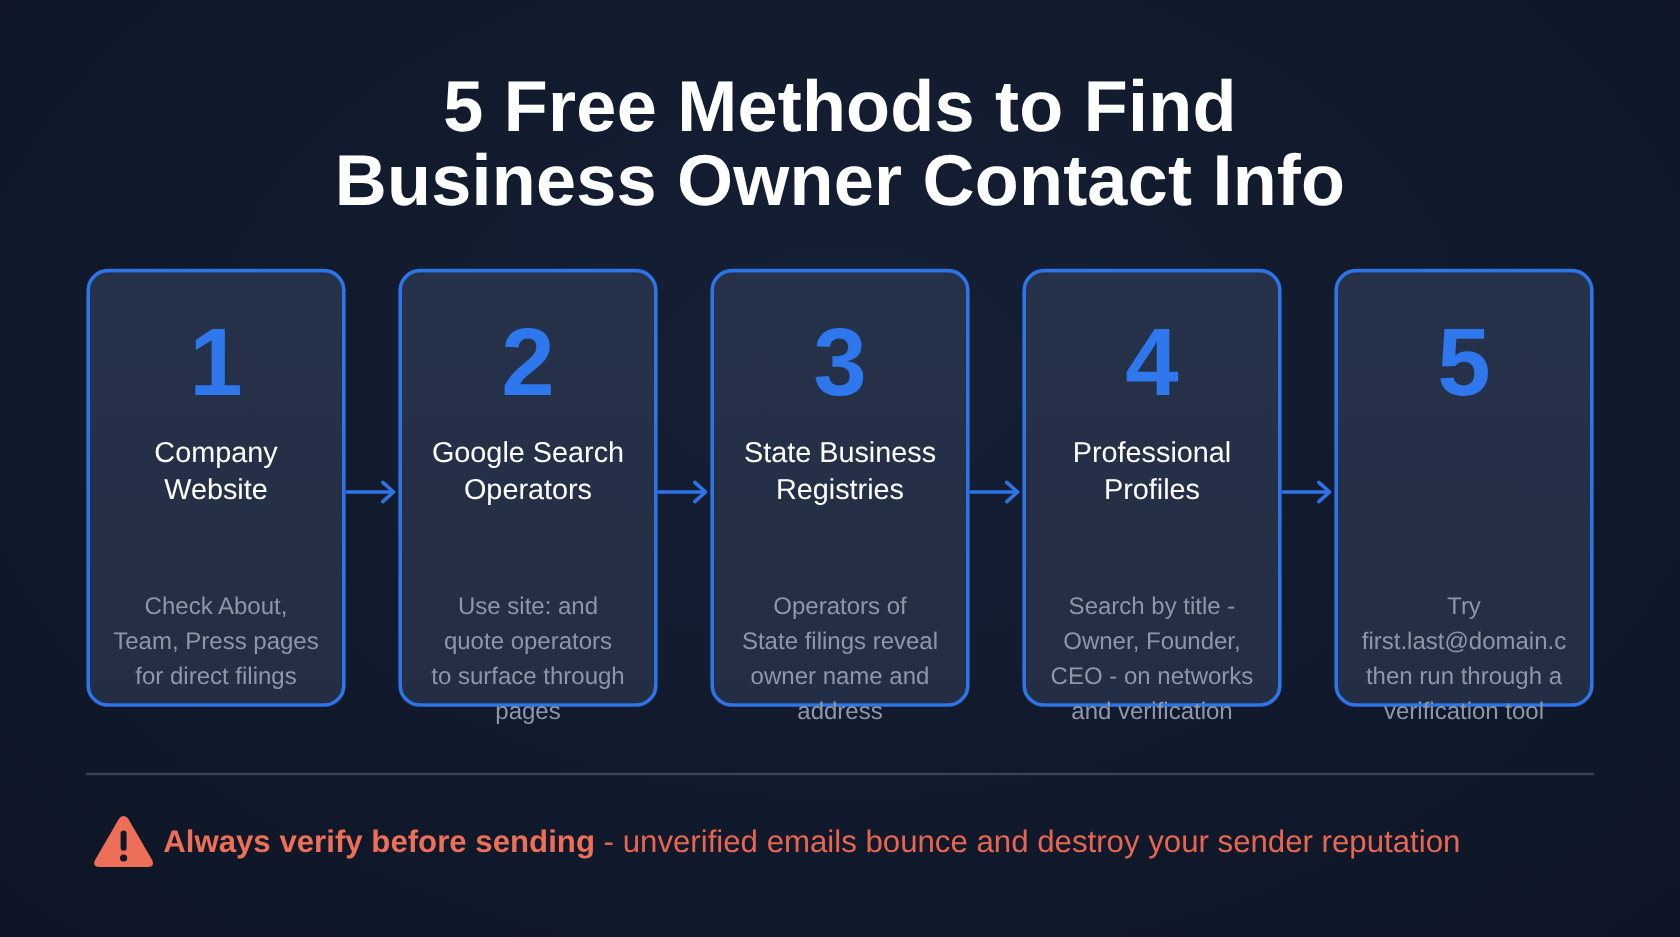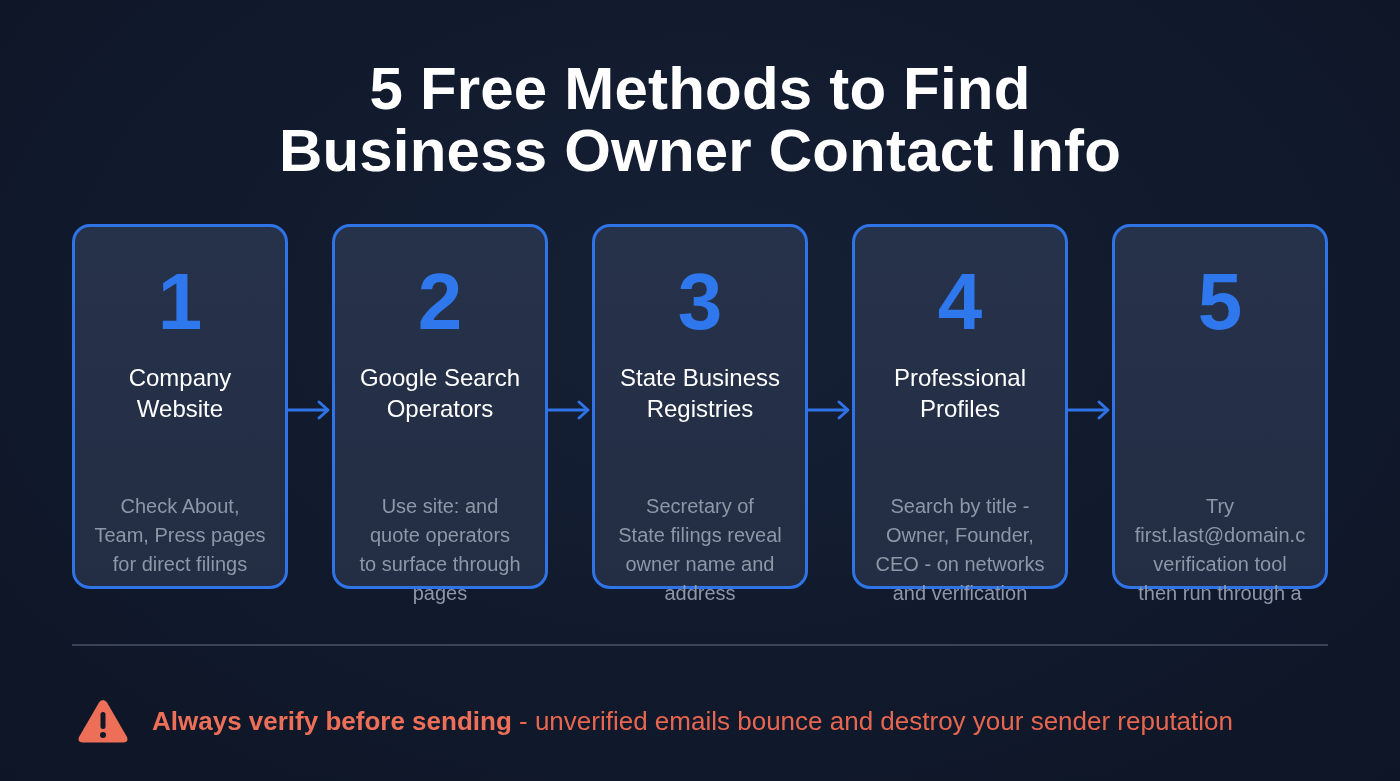--- a/index.html
+++ b/index.html
@@ -37,22 +37,22 @@
     }
     .desc span { display: block; white-space: nowrap; }
     .arrow {
       position: absolute; top: 399px; width: 44px; height: 22px;
     }
     .divider {
       position: absolute; left: 72px; top: 644px; width: 1256px; height: 2px;
       background: #3b4456;
     }
     .warning {
-      position: absolute; left: 76px; top: 696px; height: 50px;
-      display: flex; align-items: center; gap: 22px; text-align: center;
+      position: absolute; left: 76px; top: 676px; height: 50px;
+      display: flex; align-items: center; gap: 6px; text-align: center;
     }
     .warn-icon { width: 54px; height: 48px; display: block; }
     .warn-text { font-size: 26px; color: #e8664f; white-space: nowrap; }
     .warn-strong { font-weight: 700; color: #ee6f58; }
   </style>
 </head>
 <body>
 
 <div class="stage">
 
@@ -98,21 +98,21 @@
     <polyline points="31,3 40,11 31,19" fill="none" stroke="#2f74e6" stroke-width="3" stroke-linecap="round" stroke-linejoin="round"></polyline>
   </svg>
 
   <div class="card" style="left:592px">
     <div class="num">3</div>
     <div class="heading">
       <span>State Business</span>
       <span>Registries</span>
     </div>
     <div class="desc">
-      <span>Secretary of</span>
+      <span>Operators of</span>
       <span>State filings reveal</span>
       <span>owner name and</span>
       <span>address</span>
     </div>
   </div>
 
   <svg class="arrow" style="left:808px" viewBox="0 0 44 22">
     <line x1="0" y1="11" x2="40" y2="11" stroke="#2f74e6" stroke-width="3"></line>
     <polyline points="31,3 40,11 31,19" fill="none" stroke="#2f74e6" stroke-width="3" stroke-linecap="round" stroke-linejoin="round"></polyline>
   </svg>
@@ -134,22 +134,22 @@
   <svg class="arrow" style="left:1068px" viewBox="0 0 44 22">
     <line x1="0" y1="11" x2="40" y2="11" stroke="#2f74e6" stroke-width="3"></line>
     <polyline points="31,3 40,11 31,19" fill="none" stroke="#2f74e6" stroke-width="3" stroke-linecap="round" stroke-linejoin="round"></polyline>
   </svg>
 
   <div class="card" style="left:1112px">
     <div class="num">5</div>
     <div class="desc">
       <span>Try</span>
       <span>first.last@domain.c</span>
+      <span>then run through a</span>
       <span>verification tool</span>
-      <span>then run through a</span>
     </div>
   </div>
 
   <div class="divider"></div>
 
   <div class="warning">
     <svg class="warn-icon" viewBox="0 0 54 48">
       <path d="M27 3 Q29.5 3 31 5.5 L51 40 Q53 45 47.5 45.5 L6.5 45.5 Q1 45 3 40 L23 5.5 Q24.5 3 27 3 Z" fill="#ee6f58"></path>
       <rect x="24.5" y="15" width="5" height="17" rx="2.5" fill="#0f1829"></rect>
       <circle cx="27" cy="38" r="3" fill="#0f1829"></circle>

